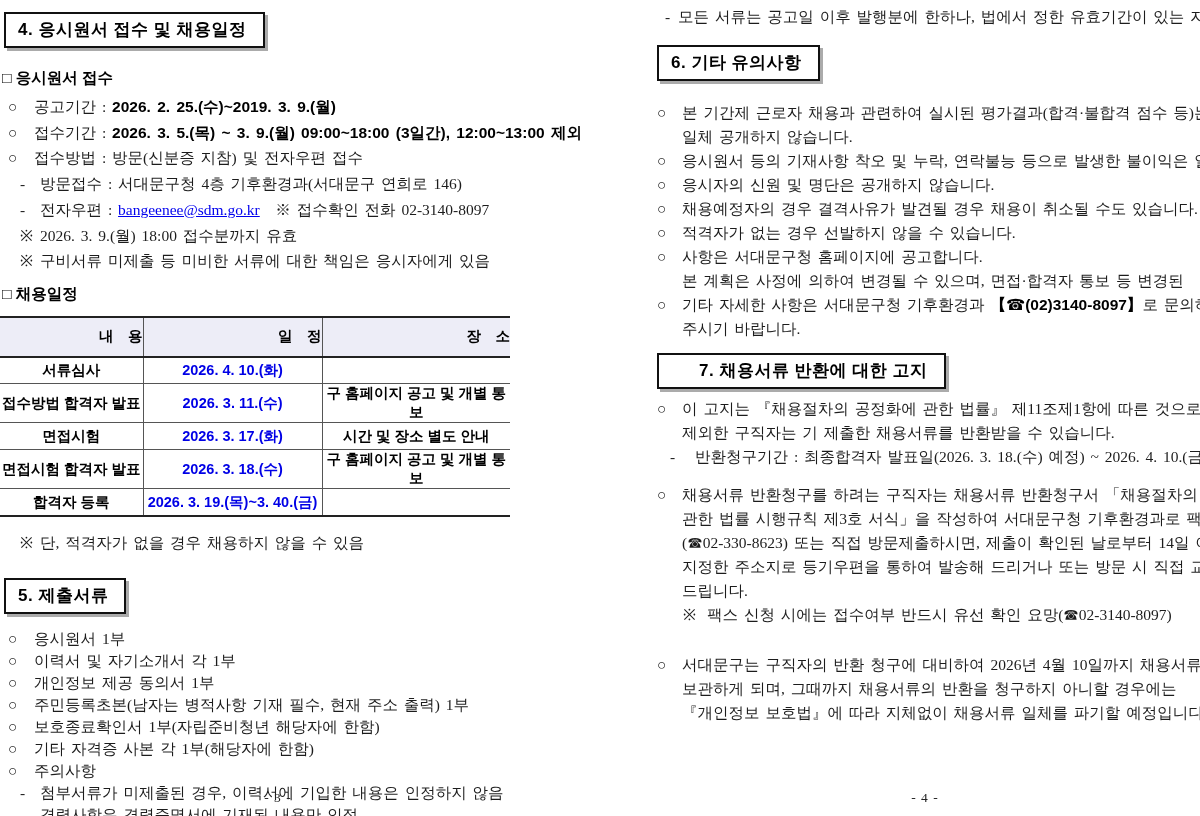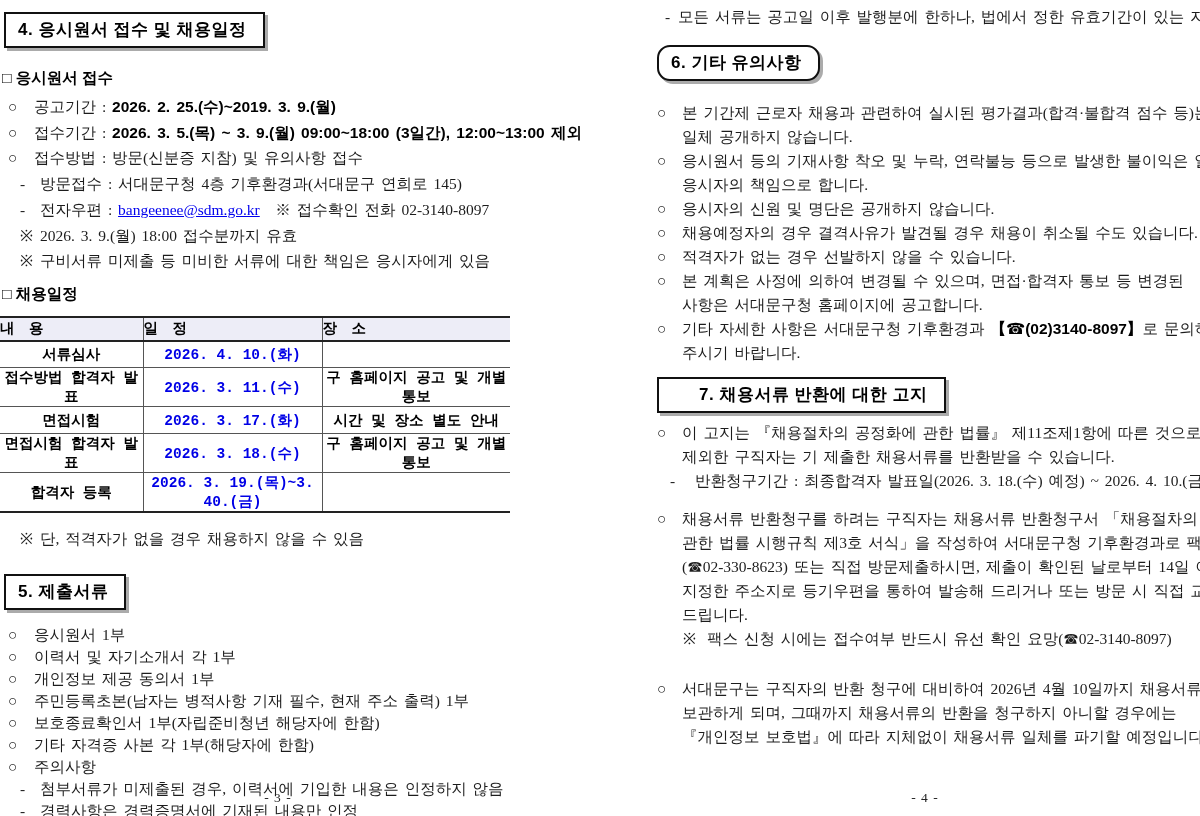--- a/index.html
+++ b/index.html
@@ -10,21 +10,21 @@
   .p3 { left:0;  width:556px; }
   .p4 { left:655px; width:540px; }
 
   
   .sec-box { display:inline-block; background:#fff; border:2px solid #111;
     box-shadow:3px 3px 0 #ababab; padding:4px 16px 5px 12px;
     font-family:"Liberation Sans","DejaVu Sans",sans-serif; font-weight:700;
     font-size:17px; color:#000; letter-spacing:0.5px; white-space:nowrap; }
   .box4 { margin:12px 0 0 4px; }
   .box5 { margin:22px 0 0 4px; }
-  .box6 { margin:16px 0 0 2px;border-radius:13px; }
+  .box6 { margin:16px 0 0 2px; }
   .box7 { margin:12px 0 0 2px;padding-left:40px; }
 
   .sub-h { font-family:"Liberation Sans","DejaVu Sans",sans-serif; font-weight:700;
     font-size:15.5px; color:#000; margin:20px 0 0 2px; }
   .h2b { margin-top:10px; }
 
   
   .group { margin-top:5px; }
   .line { position:relative; line-height:25.7px; font-size:15.5px;
     white-space:nowrap; word-spacing:2px; }
@@ -33,23 +33,23 @@
   .lv0 { padding-left:34px; } .lv0 .bullet { left:8px; }
   .lv1 { padding-left:40px; } .lv1 .bullet { left:20px; }
   .bs { font-family:"Liberation Sans","DejaVu Sans",sans-serif; font-weight:700; color:#000; }
   .link { color:#0000ee; text-decoration:underline; }
 
   
   table.sched { border-collapse:collapse; width:510px; margin-top:11px;
     border-top:2.5px solid #222; border-bottom:2.5px solid #222;
     font-family:"Liberation Sans","DejaVu Sans",sans-serif; font-weight:700;
     font-size:14.5px; color:#000; table-layout:fixed; }
-  table.sched th { background:#ededf7; height:24px; border-bottom:2px solid #222;
-    text-align:left; font-weight:700; }
-  table.sched td { height:27px; text-align:center; border-top:1.4px solid #555;font-family:Liberation Mono, monospace; }
+  table.sched th { background:#ededf7; height:40px; border-bottom:2px solid #222;
+    text-align:right; font-weight:700; }
+  table.sched td { height:27px; text-align:center; border-top:1.4px solid #555; }
   table.sched tr > *:nth-child(1) { width:143px; }
   table.sched tr > *:nth-child(2) { width:179px; }
   table.sched tr > *:nth-child(3) { width:188px; }
   table.sched th:not(:first-child), table.sched td:not(:first-child) { border-left:1.4px solid #555; }
   td.d { color:#0000e6; }
   .note { margin-top:13px; }
 
   
   .para { position:relative; font-size:15.5px; line-height:24px; word-spacing:2px; }
   .para .bullet { position:absolute; left:0; top:0; }
@@ -79,24 +79,24 @@
     <div class="sub-h">□ 응시원서 접수</div>
 
     <div class="group g1">
       <div class="line lv0">
         <span class="bullet">○</span><span>공고기간 : </span><span class="bs">2026. 2. 25.(수)~2019. 3. 9.(월)</span>
       </div>
       <div class="line lv0">
         <span class="bullet">○</span><span>접수기간 : </span><span class="bs">2026. 3. 5.(목) ~ 3. 9.(월) 09:00~18:00 (3일간), 12:00~13:00 제외</span>
       </div>
       <div class="line lv0">
-        <span class="bullet">○</span><span>접수방법 : 방문(신분증 지참) 및 유의사항 접수</span>
-      </div>
-      <div class="line lv1">
-        <span class="bullet">-</span><span>방문접수 : 서대문구청 4층 기후환경과(서대문구 연희로 145)</span>
+        <span class="bullet">○</span><span>접수방법 : 방문(신분증 지참) 및 전자우편 접수</span>
+      </div>
+      <div class="line lv1">
+        <span class="bullet">-</span><span>방문접수 : 서대문구청 4층 기후환경과(서대문구 연희로 146)</span>
       </div>
       <div class="line lv1">
         <span class="bullet">-</span><span>전자우편 : </span><a class="link">bangeenee@sdm.go.kr</a><span>　※ 접수확인 전화 02-3140-8097</span>
       </div>
       <div class="line lv1">
         <span class="bullet">※</span><span>2026. 3. 9.(월) 18:00 접수분까지 유효</span>
       </div>
       <div class="line lv1">
         <span class="bullet">※</span><span>구비서류 미제출 등 미비한 서류에 대한 책임은 응시자에게 있음</span>
       </div>
@@ -195,38 +195,37 @@
 
     <div class="mt20">
       <div class="para blk">
         <span class="bullet">○</span>
         <div class="ln">본 기간제 근로자 채용과 관련하여 실시된 평가결과(합격·불합격 점수 등)는</div>
         <div class="ln">일체 공개하지 않습니다.</div>
       </div>
       <div class="para blk">
         <span class="bullet">○</span>
         <div class="ln">응시원서 등의 기재사항 착오 및 누락, 연락불능 등으로 발생한 불이익은 일체</div>
-        <div class="ln">응시자의 책임으로 합니다.</div>
       </div>
       <div class="para blk">
         <span class="bullet">○</span>
         <div class="ln">응시자의 신원 및 명단은 공개하지 않습니다.</div>
       </div>
       <div class="para blk">
         <span class="bullet">○</span>
         <div class="ln">채용예정자의 경우 결격사유가 발견될 경우 채용이 취소될 수도 있습니다.</div>
       </div>
       <div class="para blk">
         <span class="bullet">○</span>
         <div class="ln">적격자가 없는 경우 선발하지 않을 수 있습니다.</div>
       </div>
       <div class="para blk">
         <span class="bullet">○</span>
+        <div class="ln">사항은 서대문구청 홈페이지에 공고합니다.</div>
         <div class="ln">본 계획은 사정에 의하여 변경될 수 있으며, 면접·합격자 통보 등 변경된</div>
-        <div class="ln">사항은 서대문구청 홈페이지에 공고합니다.</div>
       </div>
       <div class="para blk">
         <span class="bullet">○</span>
         <div class="ln"><span>기타 자세한 사항은 서대문구청 기후환경과 </span><span class="phone-b">【☎(02)3140-8097】</span><span>로 문의하여</span></div>
         <div class="ln">주시기 바랍니다.</div>
       </div>
     </div>
 
     <div class="sec-box box7">
       <span>7. 채용서류 반환에 대한 고지</span>

